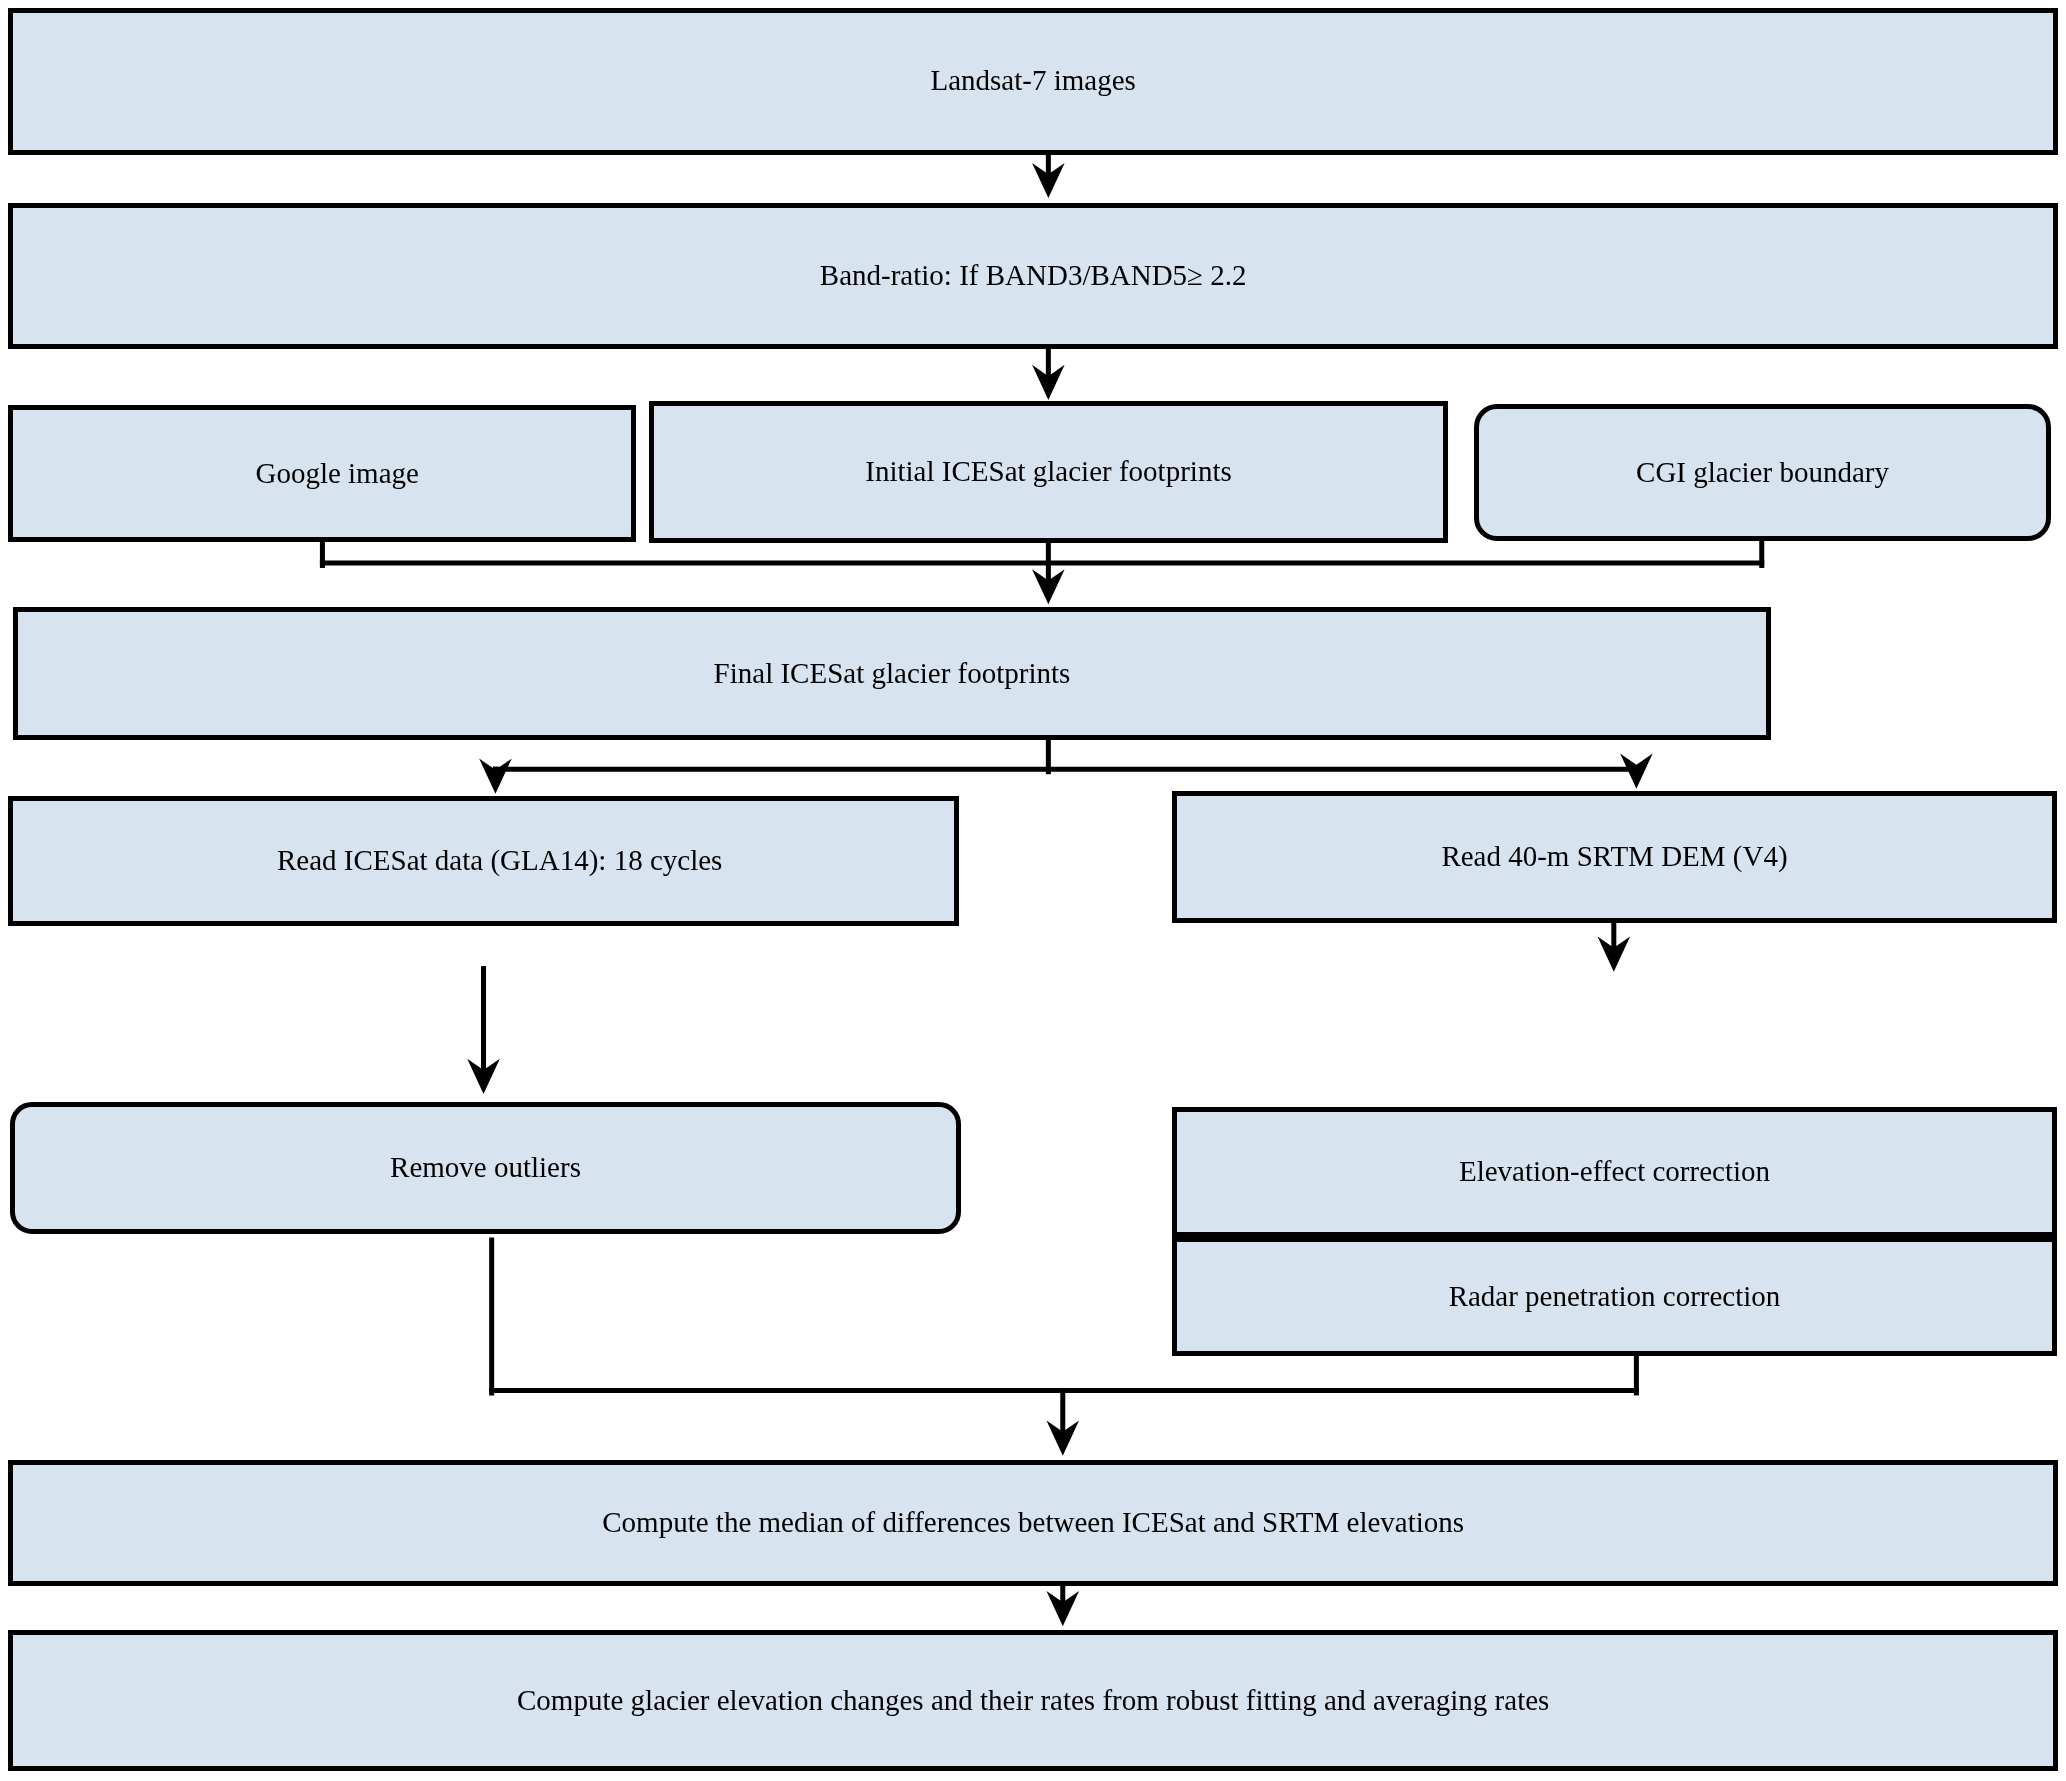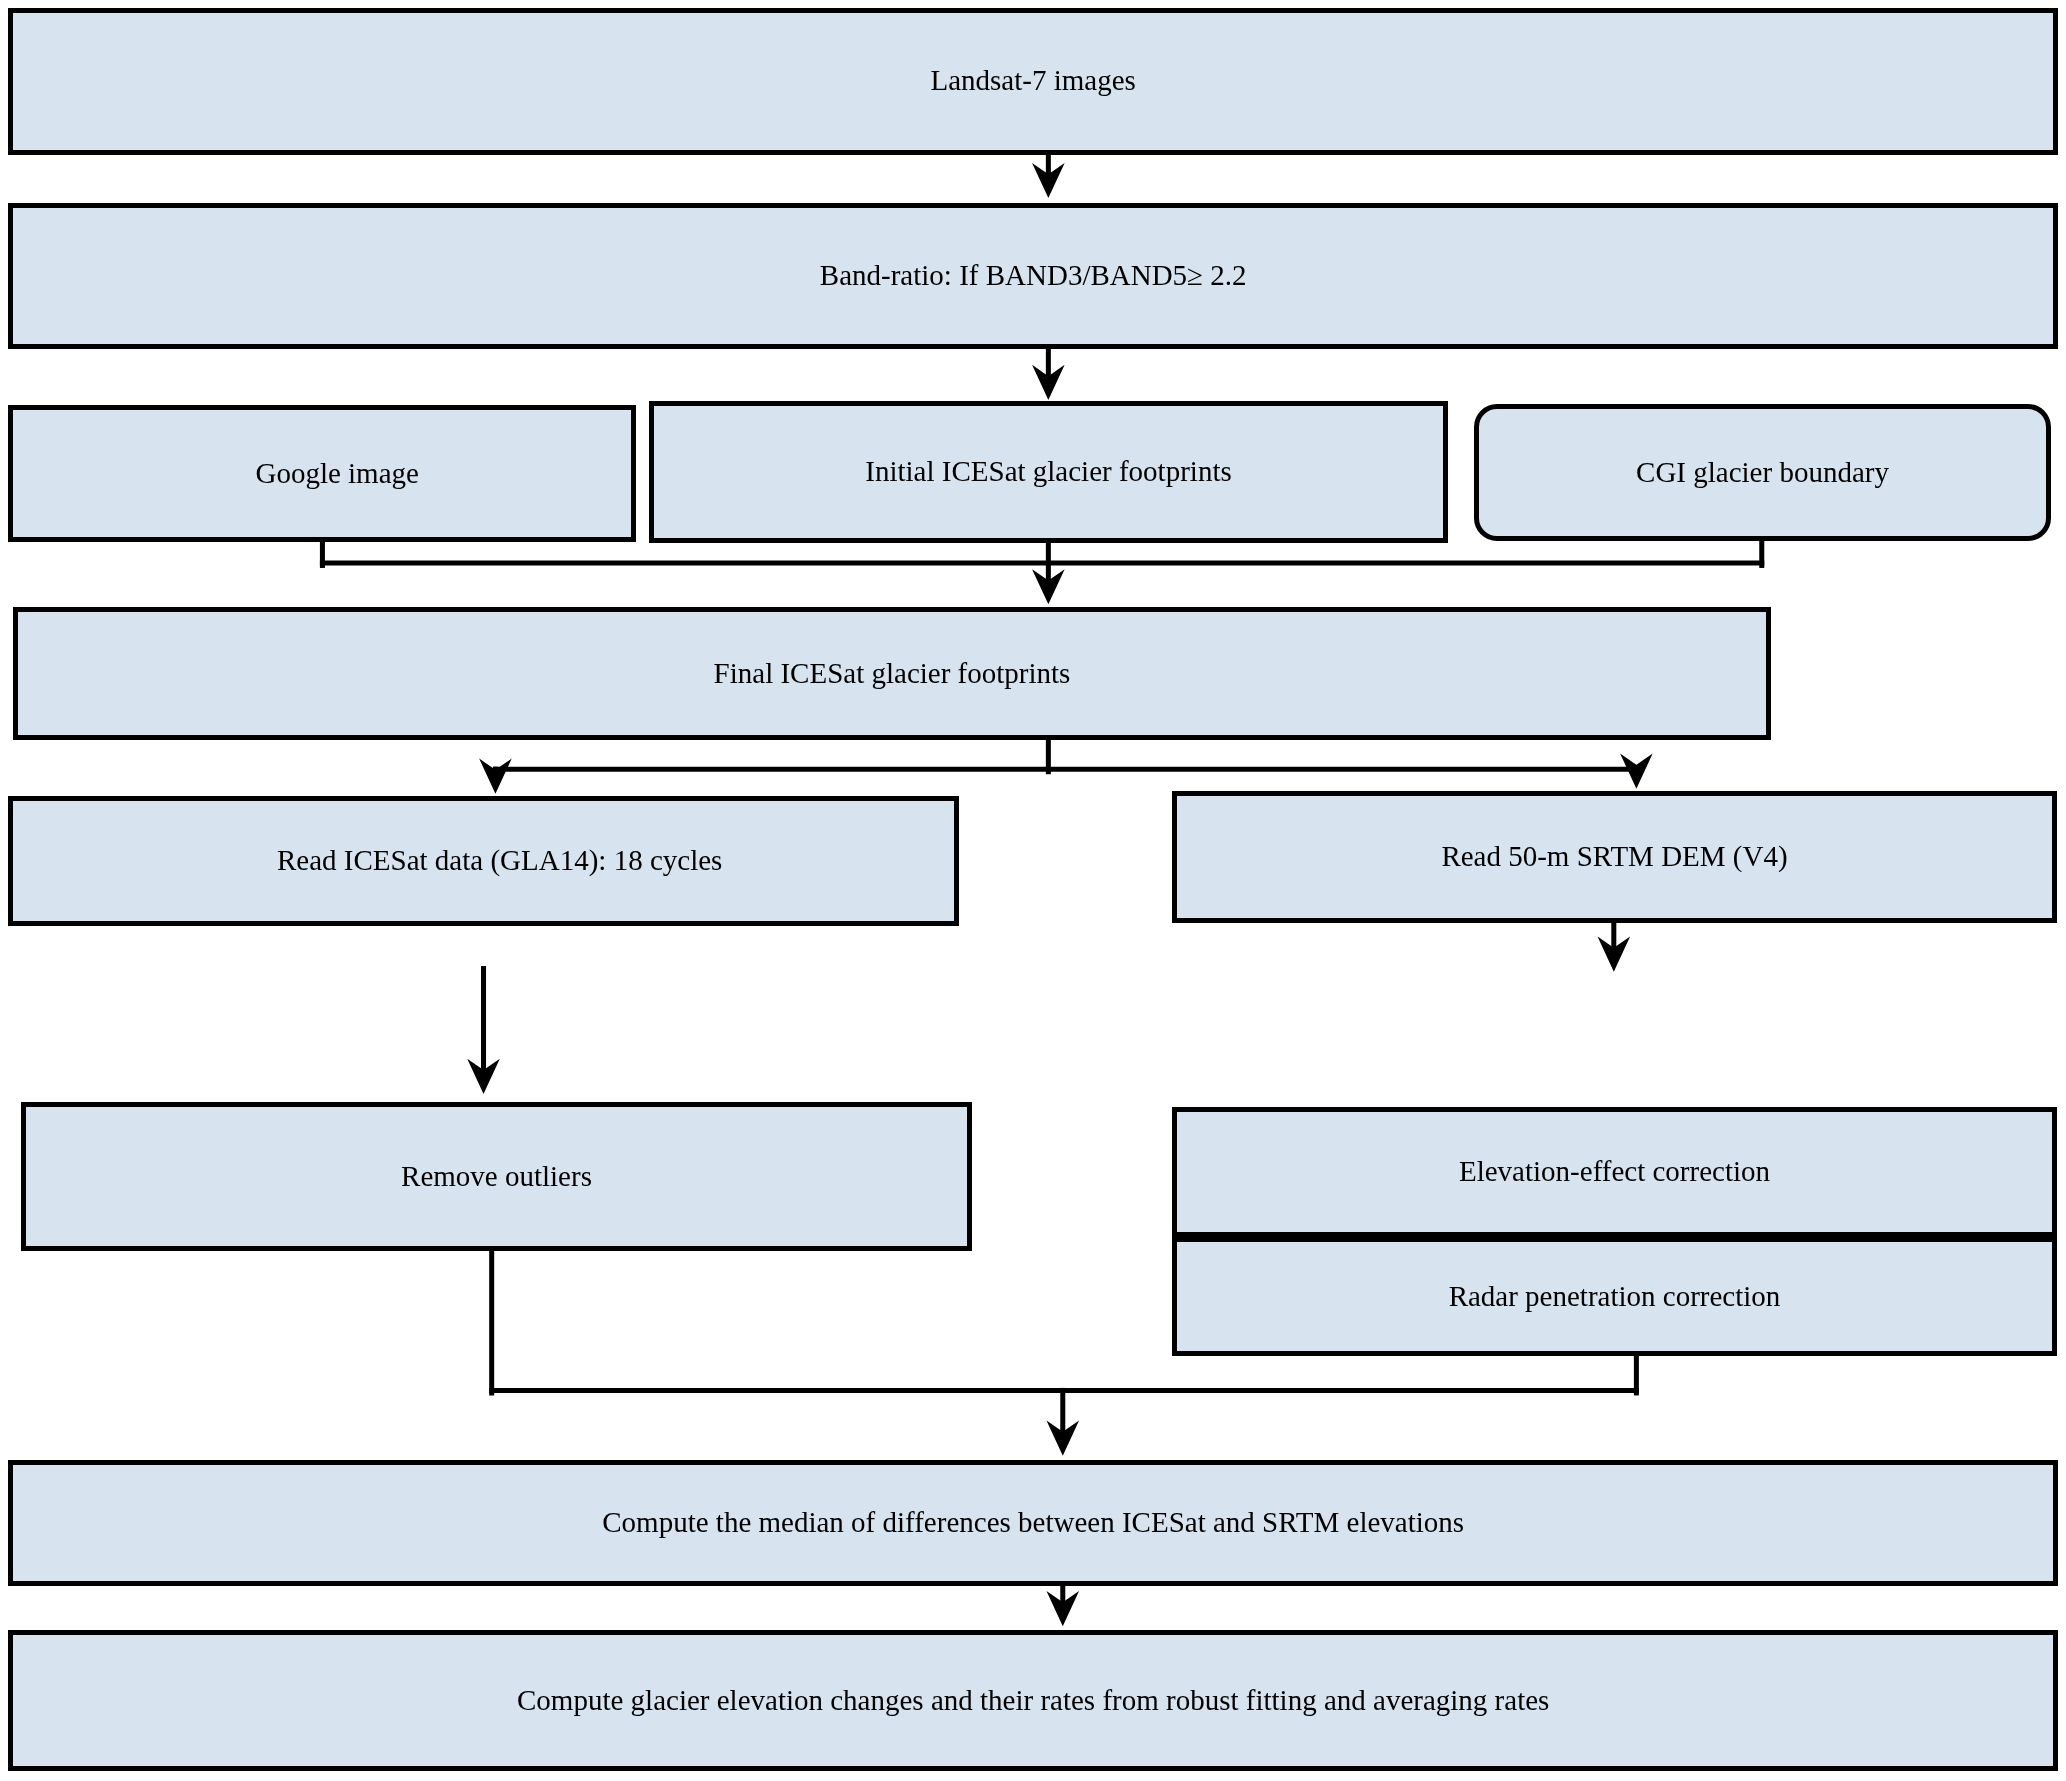--- a/index.html
+++ b/index.html
@@ -93,33 +93,33 @@
 
   <div class="node" style="left:13px; top:607px; width:1758px; height:133px;">
     <span class="lbl">Final ICESat glacier footprints</span>
   </div>
 
   <div class="node" style="left:8.2px; top:796px; width:951px; height:130px;padding-left:32px;">
     <span class="lbl">Read ICESat data (GLA14): 18 cycles</span>
   </div>
 
   <div class="node" style="left:1172px; top:791px; width:885px; height:132px;">
-    <span class="lbl">Read 50-m SRTM DEM (V4)</span>
+    <span class="lbl">Read 40-m SRTM DEM (V4)</span>
   </div>
 
 
   <div class="node" style="left:1172px; top:1107px; width:885px; height:130px;">
     <span class="lbl">Elevation-effect correction</span>
   </div>
 
   <div class="node" style="left:1172px; top:1237px; width:885px; height:119px;">
     <span class="lbl">Radar penetration correction</span>
   </div>
 
-  <div class="node" style="left:21px; top:1102px; width:951px; height:149px;">
+  <div class="node" style="left:10px; top:1102px; width:951px; height:132px;border-radius:22px;">
     <span class="lbl">Remove outliers</span>
   </div>
 
   <div class="node" style="left:8.2px; top:1460px; width:2050px; height:126px;">
     <span class="lbl">Compute the median of differences between ICESat and SRTM elevations</span>
   </div>
 
   <div class="node" style="left:8.2px; top:1630px; width:2050px; height:141px;">
     <span class="lbl">Compute glacier elevation changes and their rates from robust fitting and averaging rates</span>
   </div>

